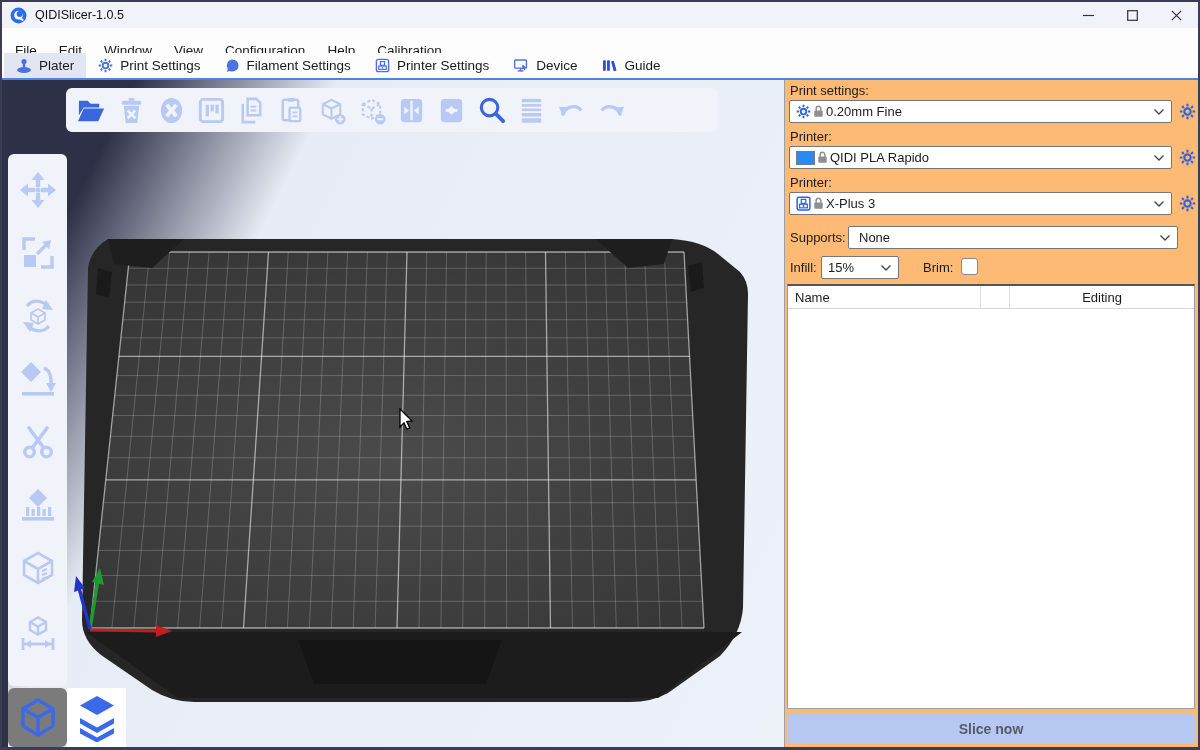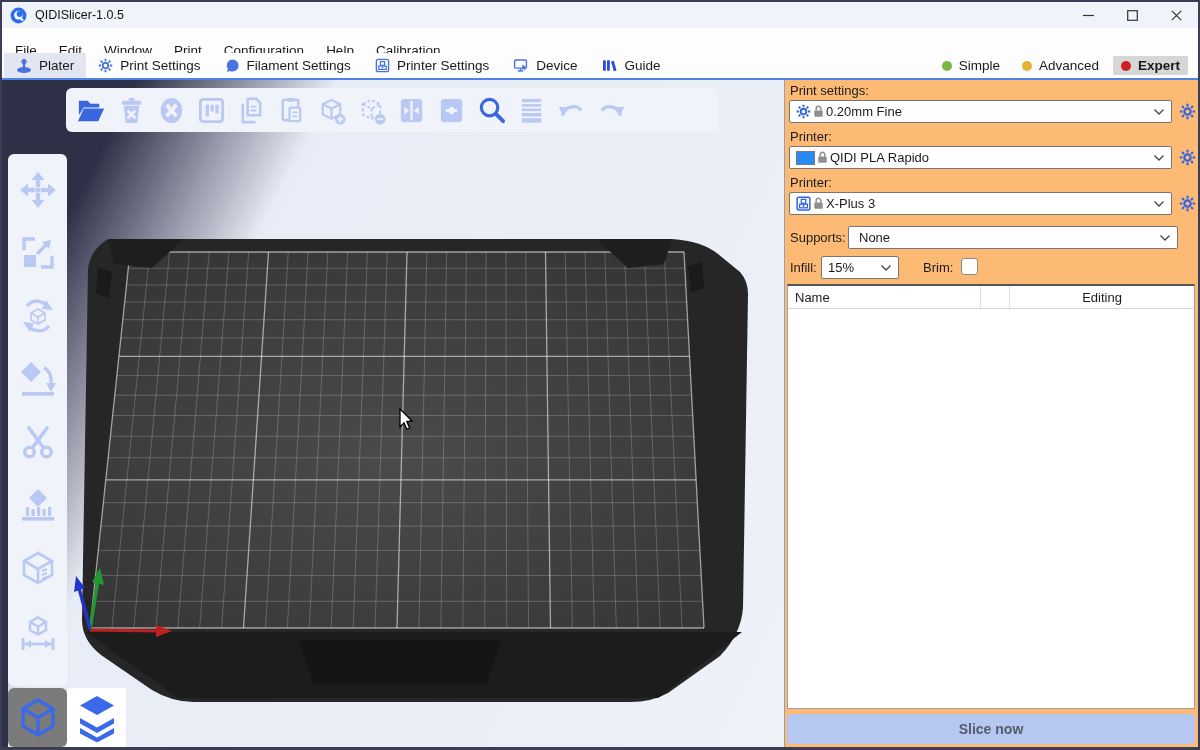--- a/index.html
+++ b/index.html
@@ -116,21 +116,21 @@
             <path d="M0.8 0.8L10.2 10.2M10.2 0.8L0.8 10.2" stroke="#333" stroke-width="1.2"></path>
           </svg>
       </div>
     </div>
   </div>
 
   <div class="menubar">
     <span class="menu-item">File</span>
     <span class="menu-item">Edit</span>
     <span class="menu-item">Window</span>
-    <span class="menu-item">Print</span>
+    <span class="menu-item">View</span>
     <span class="menu-item">Configuration</span>
     <span class="menu-item">Help</span>
     <span class="menu-item">Calibration</span>
   </div>
 
   <div class="tabbar">
     <div class="tab active">
       <svg width="16" height="16" viewBox="0 0 16 16">
         <ellipse cx="8" cy="12" rx="7" ry="3" fill="#4a73e0"></ellipse>
         <rect x="6.8" y="4" width="2.4" height="7" fill="#4a73e0"></rect>
@@ -168,34 +168,20 @@
       </svg>
       <span>Device</span>
     </div>
     <div class="tab">
       <svg width="16" height="15" viewBox="0 0 16 16">
         <rect x="1.6" y="2.4" width="3" height="11.2" rx="0.5" fill="#2b4bd8"></rect>
         <rect x="5.9" y="2.4" width="3" height="11.2" rx="0.5" fill="#2b4bd8"></rect>
         <path d="M10.2 3.6l2.9-.8 2.9 10.6-2.9.8z" fill="#2b4bd8"></path>
       </svg>
       <span>Guide</span>
-    </div>
-    <div class="modes">
-      <div class="mode simple">
-        <span class="dot"></span>
-        <span>Simple</span>
-      </div>
-      <div class="mode advanced">
-        <span class="dot"></span>
-        <span>Advanced</span>
-      </div>
-      <div class="mode expert active">
-        <span class="dot"></span>
-        <span>Expert</span>
-      </div>
     </div>
   </div>
 
   <div class="scene">
     <div class="edge-strip"></div>
 
     <svg class="bed-svg" width="782" height="672" viewBox="0 0 782 672">
       <defs>
         <radialGradient id="bedglow" cx="0.5" cy="0.55" r="0.75">
           <stop offset="0" stop-color="#4b4b4b"></stop>

